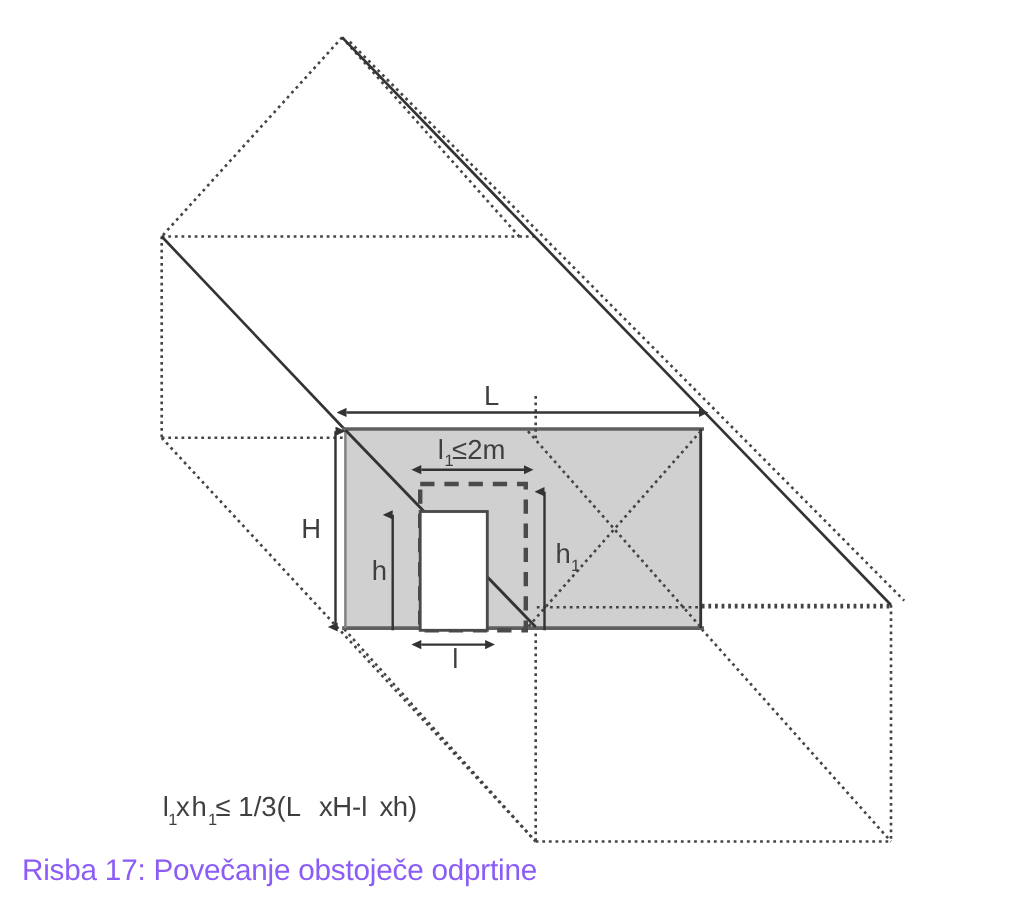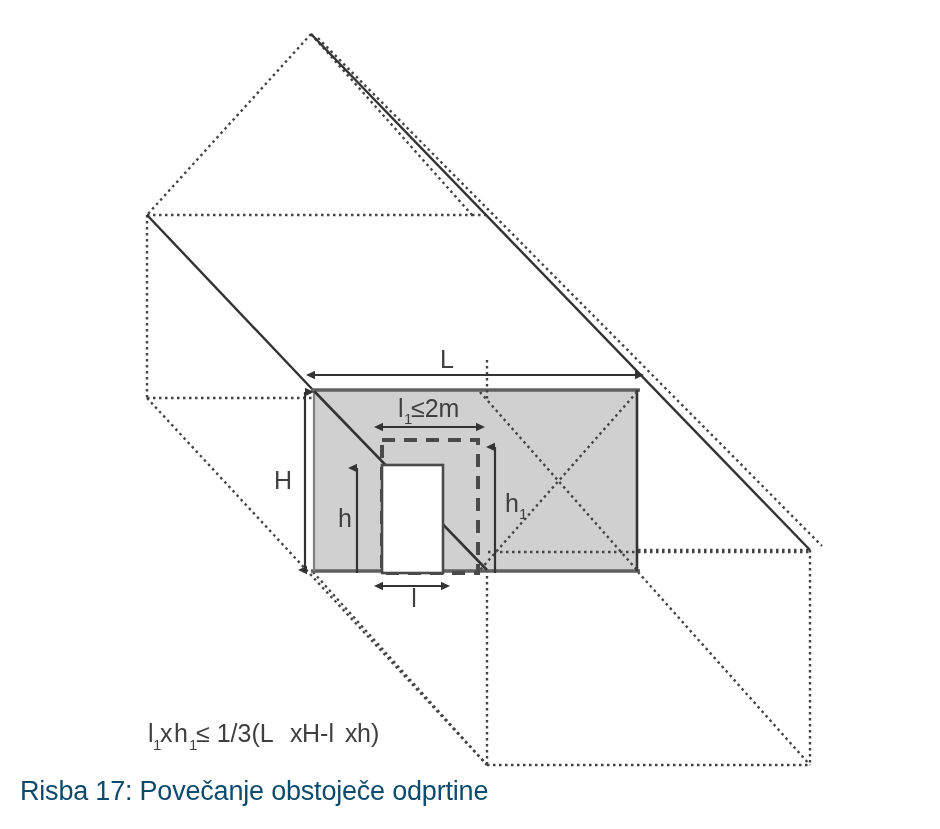--- a/index.html
+++ b/index.html
@@ -26,21 +26,21 @@
     height: 770px;
   }
   .caption {
     position: absolute;
     left: 20px;
     top: 776px;
     width: 900px;
     font-family: "Liberation Sans", sans-serif;
     font-size: 27px;
     font-weight: 400;
-    color: #0c4a6e;
+    color: #8b5cf6;
     letter-spacing: -0.2px;
     white-space: nowrap;
   }
   svg text {
     font-family: "Liberation Sans", sans-serif;
     fill: #3f3f3f;
   }
   .lbl {
     font-size: 25px;
     font-weight: 400;

